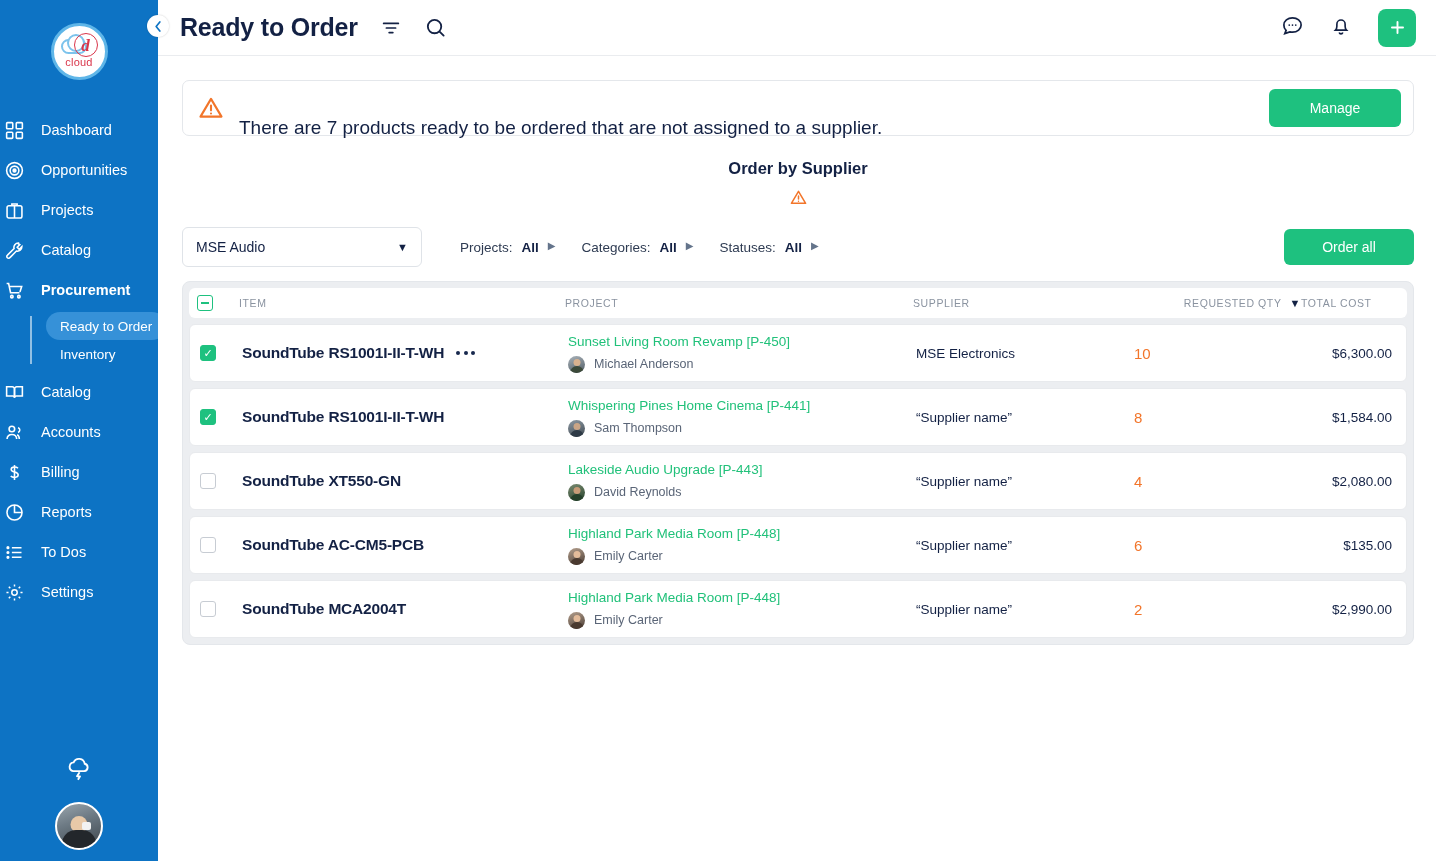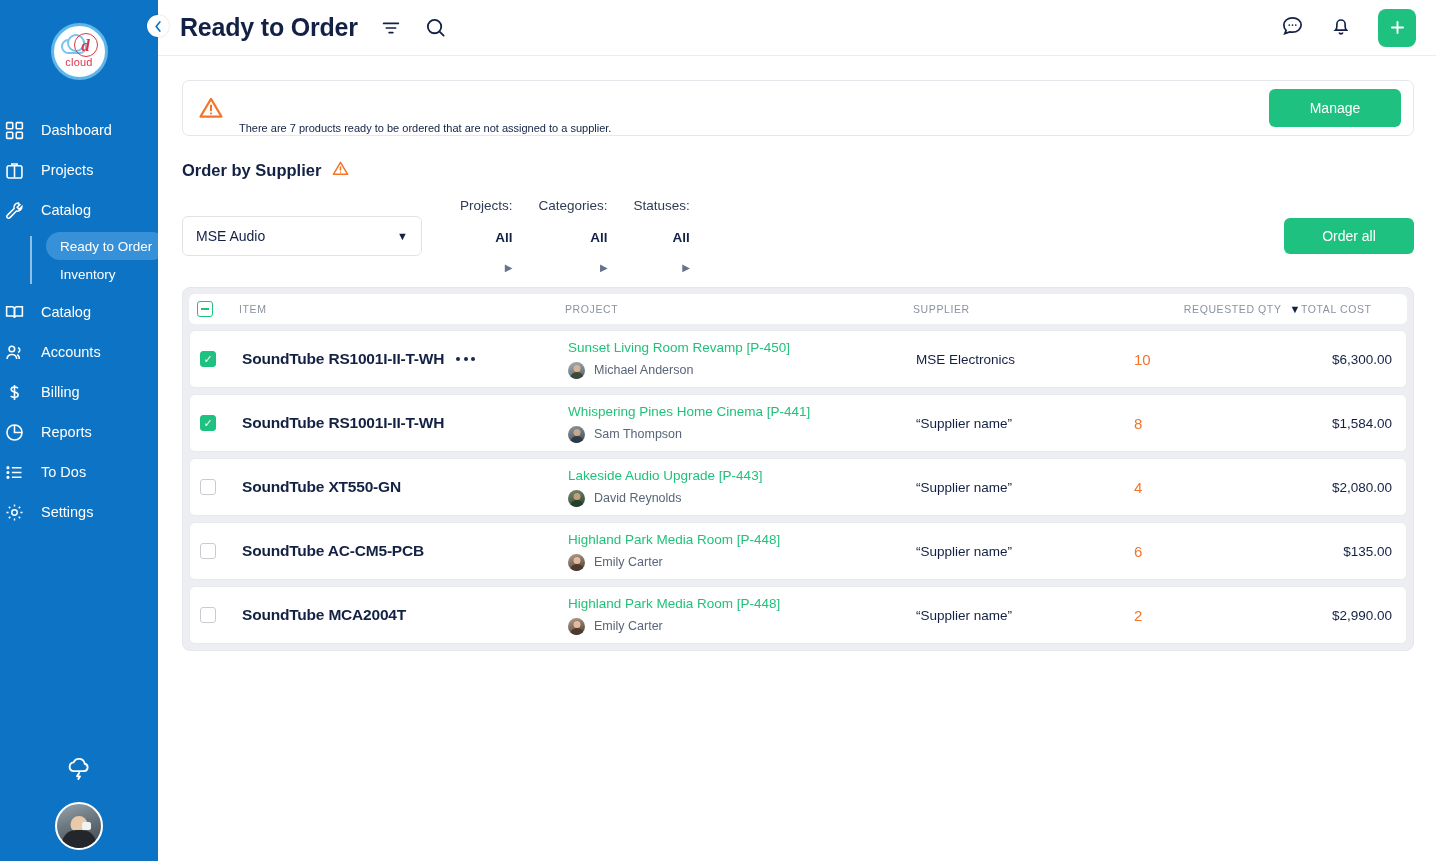--- a/index.html
+++ b/index.html
@@ -127,44 +127,45 @@
     color: #fff; cursor: pointer; border: none;
   }
 
   .content { padding: 24px 22px 0 24px; }
 
   .alert-banner {
     height: 56px; border: 1px solid #e4e7eb; border-radius: 7px;
     background: #fff; display: flex; align-items: center;
     padding: 0 12px 0 14px; gap: 14px;
   }
-  .alert-text { font-size: 11px; color: #132144; margin-top: 39px; }
+  .alert-text { font-size: 19px; color: #132144; margin-top: 39px; }
   .btn-green {
     background: #1ec17f; color: #fff; border: none; border-radius: 6px;
     font-size: 14px; cursor: pointer; font-family: "Liberation Sans", sans-serif;
   }
   .manage-btn { margin-left: auto; width: 132px; height: 38px; }
 
   .section-head {
     display: flex; align-items: center; gap: 10px;
     margin: 23px 0 0 0;
+    flex-direction: column;
   }
   .section-title { font-size: 16.5px; font-weight: bold; color: #132144; }
 
   .filter-row { display: flex; align-items: center; margin-top: 16px; }
   .select-box {
     width: 240px; height: 40px; border: 1px solid #dfe3e8; border-radius: 6px;
     display: flex; align-items: center; padding: 0 13px;
     font-size: 14px; color: #132144; background: #fff; cursor: pointer;
   }
   .select-caret { margin-left: auto; font-size: 11px; color: #132144; }
   .filters { display: flex; align-items: center; gap: 26px; margin-left: 38px; }
   .filter-chip {
-    display: flex; align-items: flex-end; gap: 17px;
-    font-size: 13.5px; color: #2e3b52; cursor: pointer; flex-direction: column;
+    display: flex; align-items: flex-start; gap: 9px;
+    font-size: 13.5px; color: #2e3b52; cursor: pointer;
   }
   .filter-chip b { color: #132144; }
   .tri { font-size: 10px; color: #5a6madd; color: #64748b; }
   .order-all-btn { margin-left: auto; width: 130px; height: 36px; }
 
   
   .table-wrap {
     margin-top: 14px; background: #eceef1; border-radius: 8px;
     padding: 6px; border: 1px solid #e4e7eb;
   }
@@ -237,40 +238,61 @@
             <svg viewBox="0 0 24 24" fill="none" stroke="#fff" stroke-width="1.8">
               <rect x="3" y="3" width="7" height="7" rx="1"></rect>
               <rect x="14" y="3" width="7" height="7" rx="1"></rect>
               <rect x="3" y="14" width="7" height="7" rx="1"></rect>
               <rect x="14" y="14" width="7" height="7" rx="1"></rect>
             </svg>
           </span>
         <span>Dashboard</span>
       </div>
 
+      <div class="nav-item">
+        <span class="nav-icon">
+            <svg viewBox="0 0 24 24" fill="none" stroke="#fff" stroke-width="1.8">
+              <circle cx="12" cy="12" r="9"></circle>
+              <circle cx="12" cy="12" r="5"></circle>
+              <circle cx="12" cy="12" r="1.6" fill="#fff"></circle>
+            </svg>
+          </span>
+        <span>Opportunities</span>
+      </div>
 
       <div class="nav-item">
         <span class="nav-icon">
             <svg viewBox="0 0 24 24" fill="none" stroke="#fff" stroke-width="1.8">
               <rect x="3.5" y="6.5" width="17" height="14" rx="2"></rect>
               <path d="M9 6.5V4.5h6v2M12 6.5v14"></path>
             </svg>
           </span>
         <span>Projects</span>
       </div>
 
       <div class="nav-item">
         <span class="nav-icon">
             <svg viewBox="0 0 24 24" fill="none" stroke="#fff" stroke-width="1.8">
               <path d="M16.5 3.5a5 5 0 0 0-5 6.3L4 17.3a2 2 0 1 0 2.8 2.8l7.4-7.5a5 5 0 0 0 6.2-5l-3 3-2.3-2.3 3-3a5 5 0 0 0-1.6-.8Z"></path>
             </svg>
           </span>
         <span>Catalog</span>
       </div>
 
+      <div class="nav-item active">
+        <span class="nav-icon">
+            <svg viewBox="0 0 24 24" fill="none" stroke="#fff" stroke-width="1.8">
+              <path d="M3 4h2.3l2.2 10.5h10.2"></path>
+              <path d="M6.2 7.5h14l-2 6.2"></path>
+              <circle cx="9" cy="19" r="1.4"></circle>
+              <circle cx="17" cy="19" r="1.4"></circle>
+            </svg>
+          </span>
+        <span>Procurement</span>
+      </div>
 
       <div class="subnav">
         <div class="sub-item active">
           <span>Ready to Order</span>
         </div>
         <div class="sub-item">
           <span>Inventory</span>
         </div>
       </div>
 

